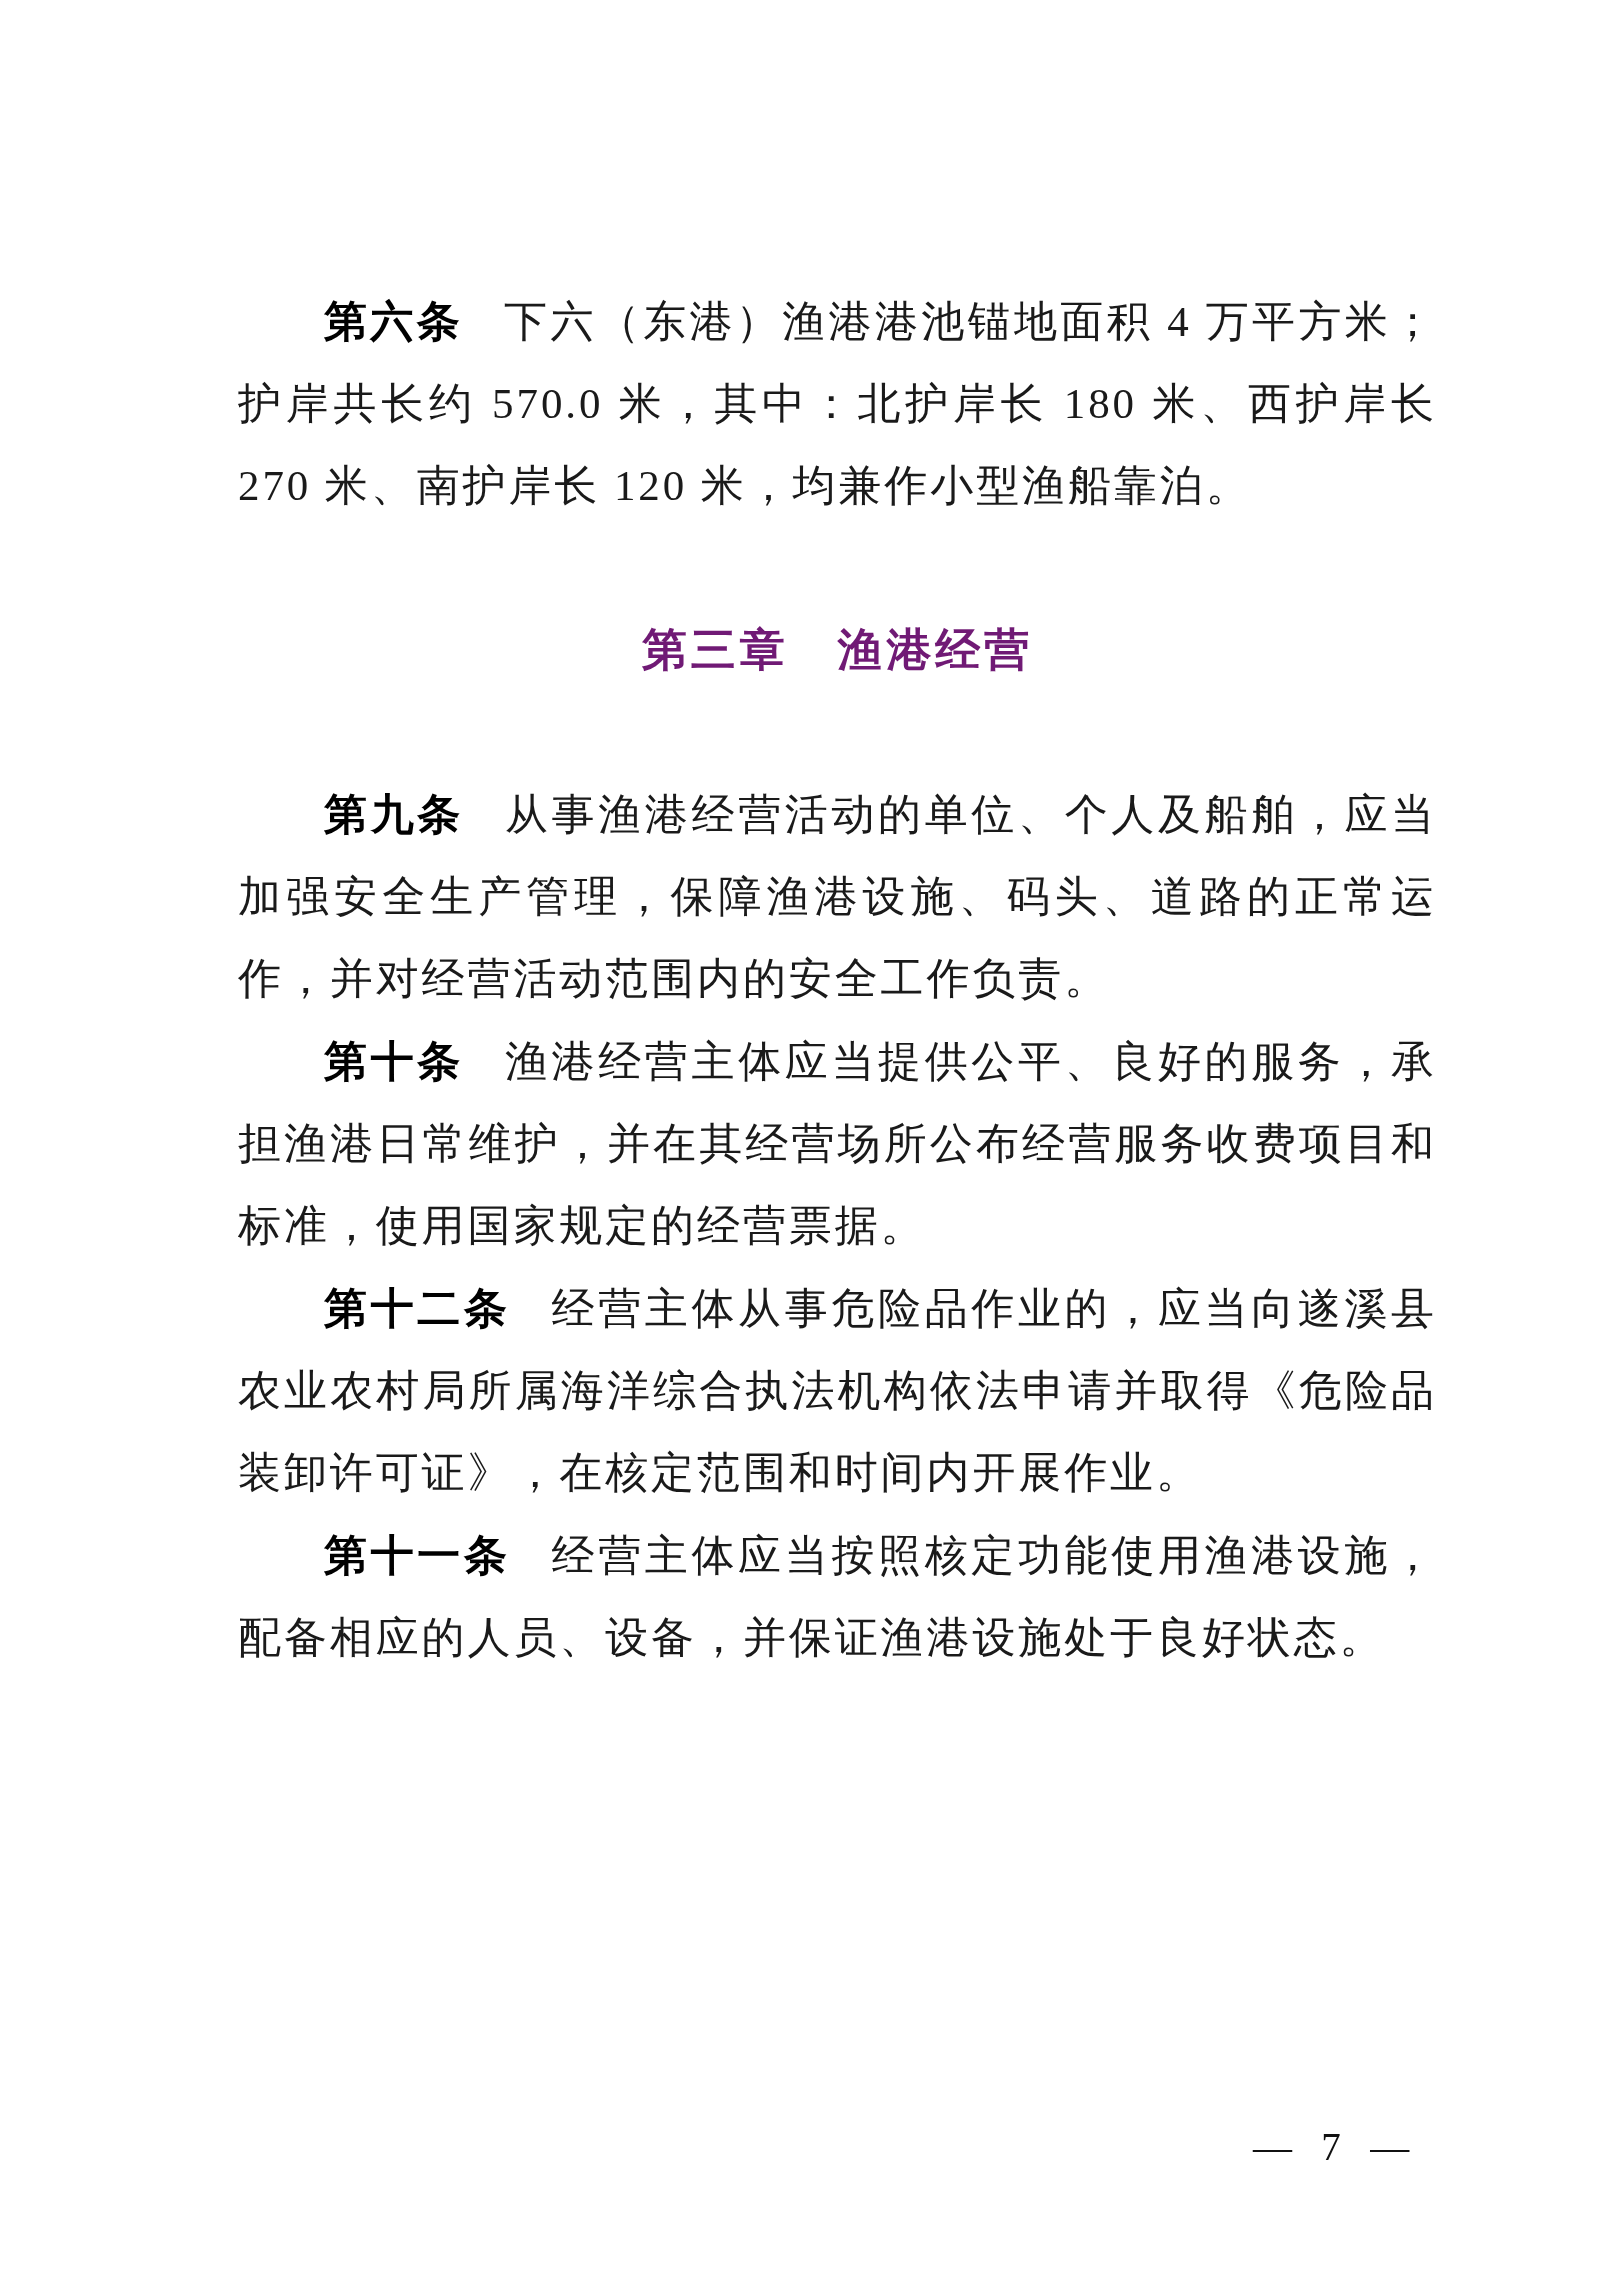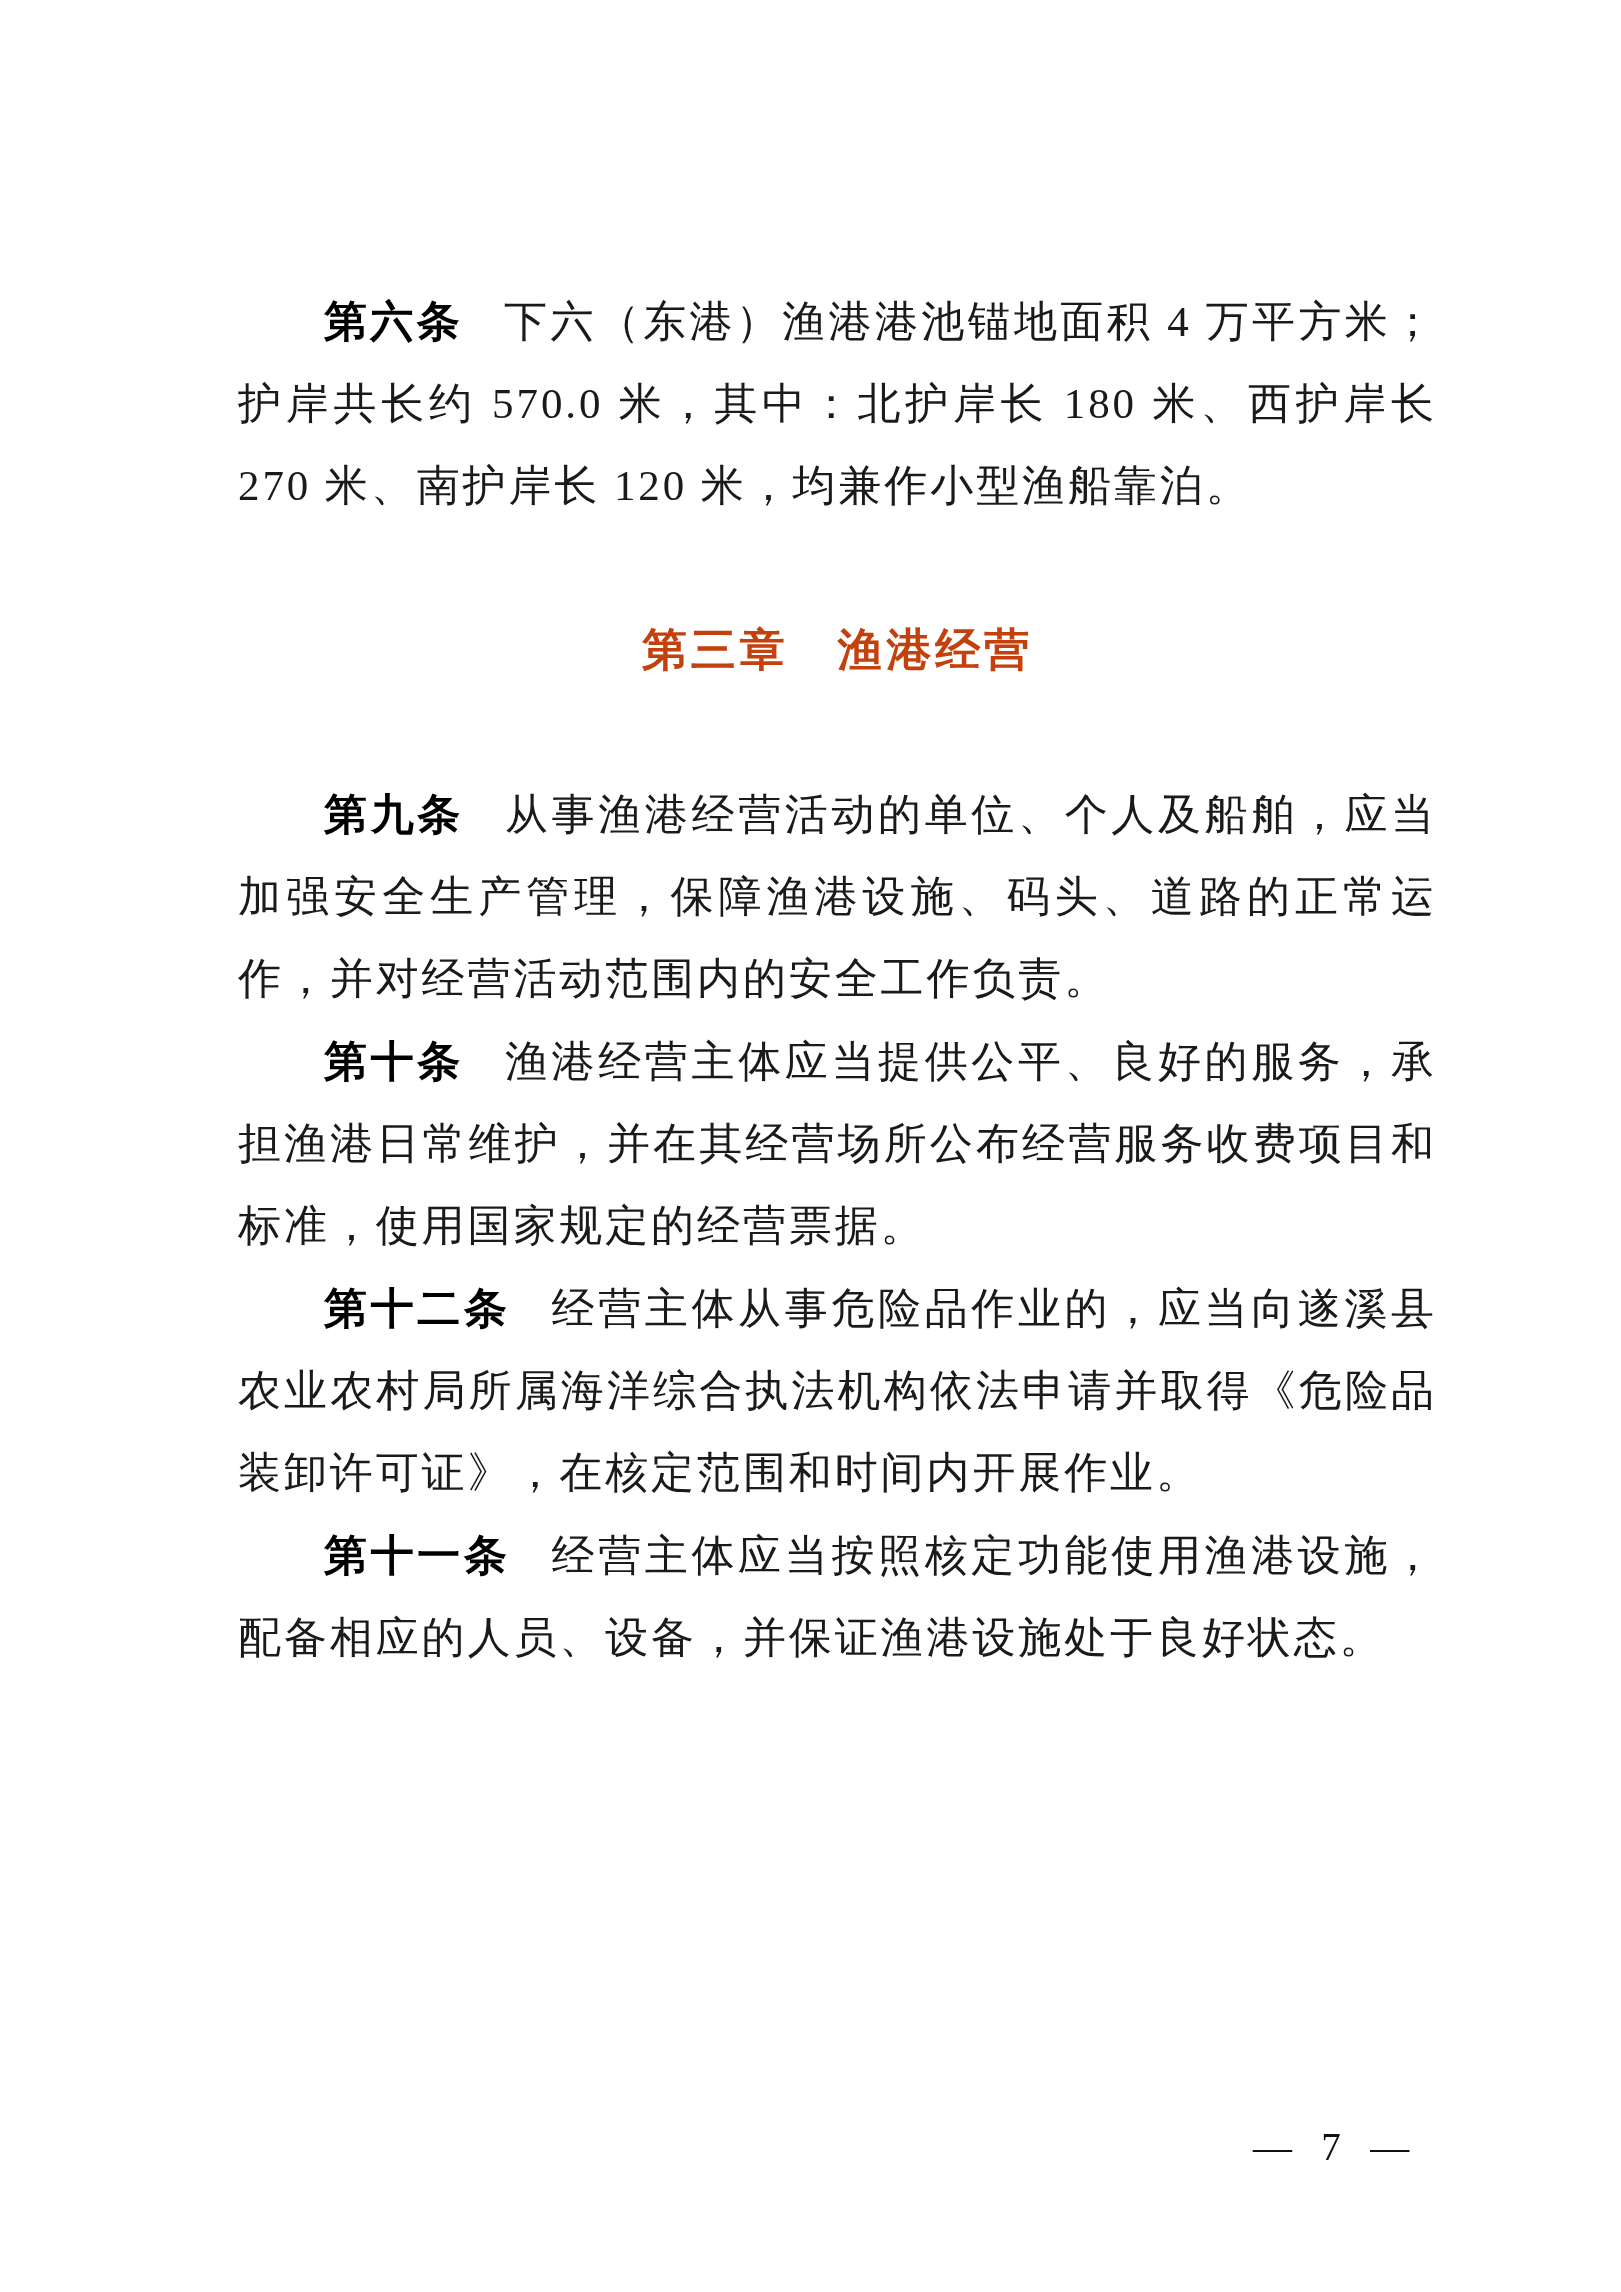--- a/index.html
+++ b/index.html
@@ -44,21 +44,21 @@
     color: #000000;
     margin-right: 41px;
   }
   .chapter {
     margin: 82px 0 82px 0;
     padding: 0;
     font-size: 45px;
     line-height: 82px;
     font-weight: bold;
     font-family: "Liberation Sans", sans-serif;
-    color: #c2410c;
+    color: #701a75;
     text-align: center;
     text-indent: 0;
     letter-spacing: 3.9px;
   }
   .page-number {
     position: absolute;
     top: 2125px;
     right: 202px;
     font-size: 39px;
     line-height: 43px;

